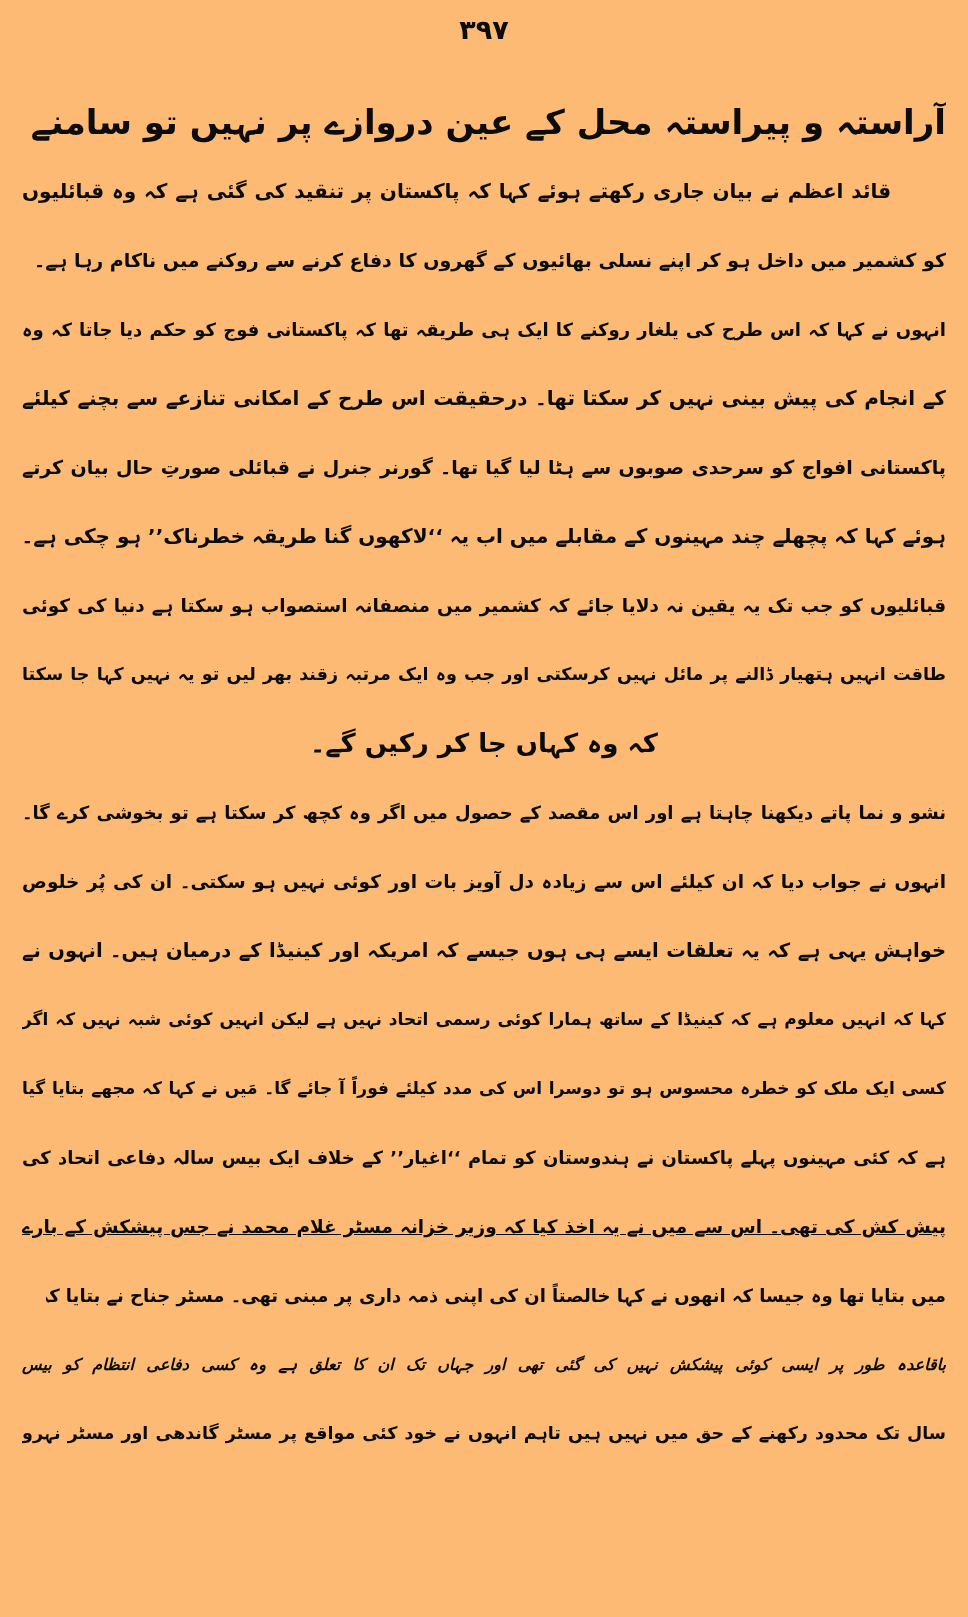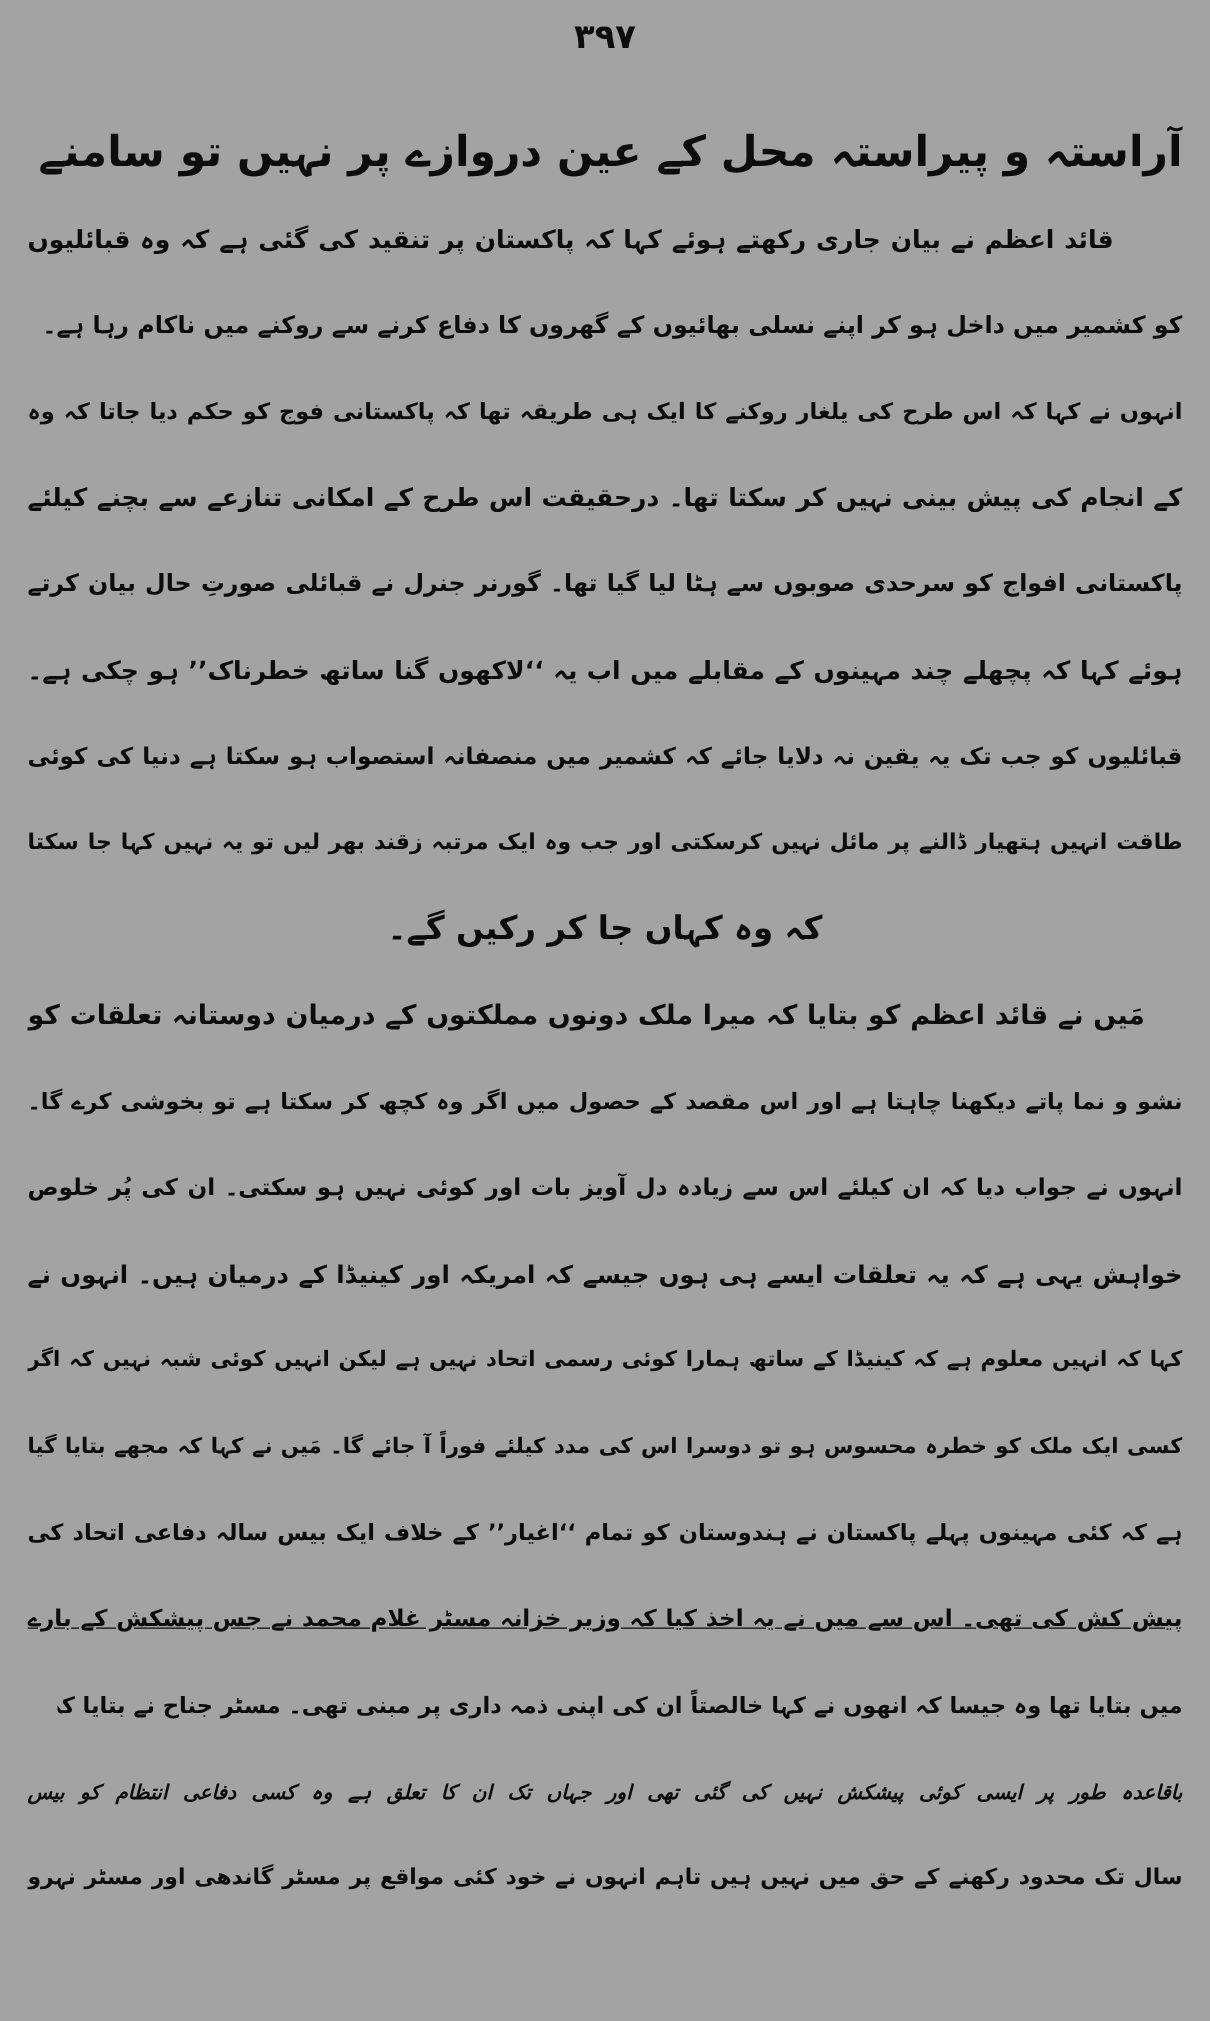--- a/index.html
+++ b/index.html
@@ -4,21 +4,21 @@
 <style>
   html, body {
     margin: 0;
     padding: 0;
     background: #ffffff;
   }
   .page {
     position: relative;
     width: 968px;
     height: 1617px;
-    background: #a3a3a3;
+    background: #fdba74;
     color: #0c0c0c;
     font-family: "DejaVu Sans", sans-serif;
     overflow: hidden;
   }
   .page-number {
     text-align: center;
     padding-top: 12px;
     font-size: 27px;
     font-weight: bold;
     height: 44px;
@@ -67,28 +67,27 @@
     <div class="para">
       <div class="line align-right" style="font-size: 34px;">آراستہ و پیراستہ محل کے عین دروازے پر نہیں تو سامنے ضرور موجود تھے۔</div>
     </div>
 
     <div class="para">
       <div class="line indent-sm" style="font-size: 20px;">قائد اعظم نے بیان جاری رکھتے ہوئے کہا کہ پاکستان پر تنقید کی گئی ہے کہ وہ قبائلیوں</div>
       <div class="line" style="font-size: 19px; margin-left: 12px;">کو کشمیر میں داخل ہو کر اپنے نسلی بھائیوں کے گھروں کا دفاع کرنے سے روکنے میں ناکام رہا ہے۔</div>
       <div class="line" style="font-size: 18px;">انہوں نے کہا کہ اس طرح کی یلغار روکنے کا ایک ہی طریقہ تھا کہ پاکستانی فوج کو حکم دیا جاتا کہ وہ</div>
       <div class="line" style="font-size: 20px;">کے انجام کی پیش بینی نہیں کر سکتا تھا۔ درحقیقت اس طرح کے امکانی تنازعے سے بچنے کیلئے</div>
       <div class="line" style="font-size: 19px;">پاکستانی افواج کو سرحدی صوبوں سے ہٹا لیا گیا تھا۔ گورنر جنرل نے قبائلی صورتِ حال بیان کرتے</div>
-      <div class="line" style="font-size: 20px;">ہوئے کہا کہ پچھلے چند مہینوں کے مقابلے میں اب یہ ‘‘لاکھوں گنا ساتھ خطرناک’’ ہو چکی ہے۔</div>
+      <div class="line" style="font-size: 20px;">ہوئے کہا کہ پچھلے چند مہینوں کے مقابلے میں اب یہ ‘‘لاکھوں گنا طریقہ خطرناک’’ ہو چکی ہے۔</div>
       <div class="line" style="font-size: 18.5px;">قبائلیوں کو جب تک یہ یقین نہ دلایا جائے کہ کشمیر میں منصفانہ استصواب ہو سکتا ہے دنیا کی کوئی</div>
       <div class="line" style="font-size: 17.5px;">طاقت انہیں ہتھیار ڈالنے پر مائل نہیں کرسکتی اور جب وہ ایک مرتبہ زقند بھر لیں تو یہ نہیں کہا جا سکتا</div>
       <div class="line align-center">کہ وہ کہاں جا کر رکیں گے۔</div>
     </div>
 
     <div class="para">
-      <div class="line indent-md" style="font-size: 21.5px;">مَیں نے قائد اعظم کو بتایا کہ میرا ملک دونوں مملکتوں کے درمیان دوستانہ تعلقات کو</div>
       <div class="line" style="font-size: 18px;">نشو و نما پاتے دیکھنا چاہتا ہے اور اس مقصد کے حصول میں اگر وہ کچھ کر سکتا ہے تو بخوشی کرے گا۔</div>
       <div class="line" style="font-size: 18.5px;">انہوں نے جواب دیا کہ ان کیلئے اس سے زیادہ دل آویز بات اور کوئی نہیں ہو سکتی۔ ان کی پُر خلوص</div>
       <div class="line" style="font-size: 19.5px;">خواہش یہی ہے کہ یہ تعلقات ایسے ہی ہوں جیسے کہ امریکہ اور کینیڈا کے درمیان ہیں۔ انہوں نے</div>
       <div class="line" style="font-size: 17px;">کہا کہ انہیں معلوم ہے کہ کینیڈا کے ساتھ ہمارا کوئی رسمی اتحاد نہیں ہے لیکن انہیں کوئی شبہ نہیں کہ اگر</div>
       <div class="line" style="font-size: 17px;">کسی ایک ملک کو خطرہ محسوس ہو تو دوسرا اس کی مدد کیلئے فوراً آ جائے گا۔ مَیں نے کہا کہ مجھے بتایا گیا</div>
       <div class="line" style="font-size: 18px;">ہے کہ کئی مہینوں پہلے پاکستان نے ہندوستان کو تمام ‘‘اغیار’’ کے خلاف ایک بیس سالہ دفاعی اتحاد کی</div>
       <div class="line" style="font-size: 18.5px; text-decoration: underline;">پیش کش کی تھی۔ اس سے میں نے یہ اخذ کیا کہ وزیر خزانہ مسٹر غلام محمد نے جس پیشکش کے بارے</div>
       <div class="line" style="font-size: 18px; margin-left: 24px;">میں بتایا تھا وہ جیسا کہ انھوں نے کہا خالصتاً ان کی اپنی ذمہ داری پر مبنی تھی۔ مسٹر جناح نے بتایا کہ</div>
       <div class="line" style="font-size: 16px; font-style: italic;">باقاعدہ طور پر ایسی کوئی پیشکش نہیں کی گئی تھی اور جہاں تک ان کا تعلق ہے وہ کسی دفاعی انتظام کو بیس</div>
       <div class="line" style="font-size: 17.5px;">سال تک محدود رکھنے کے حق میں نہیں ہیں تاہم انہوں نے خود کئی مواقع پر مسٹر گاندھی اور مسٹر نہرو</div>

